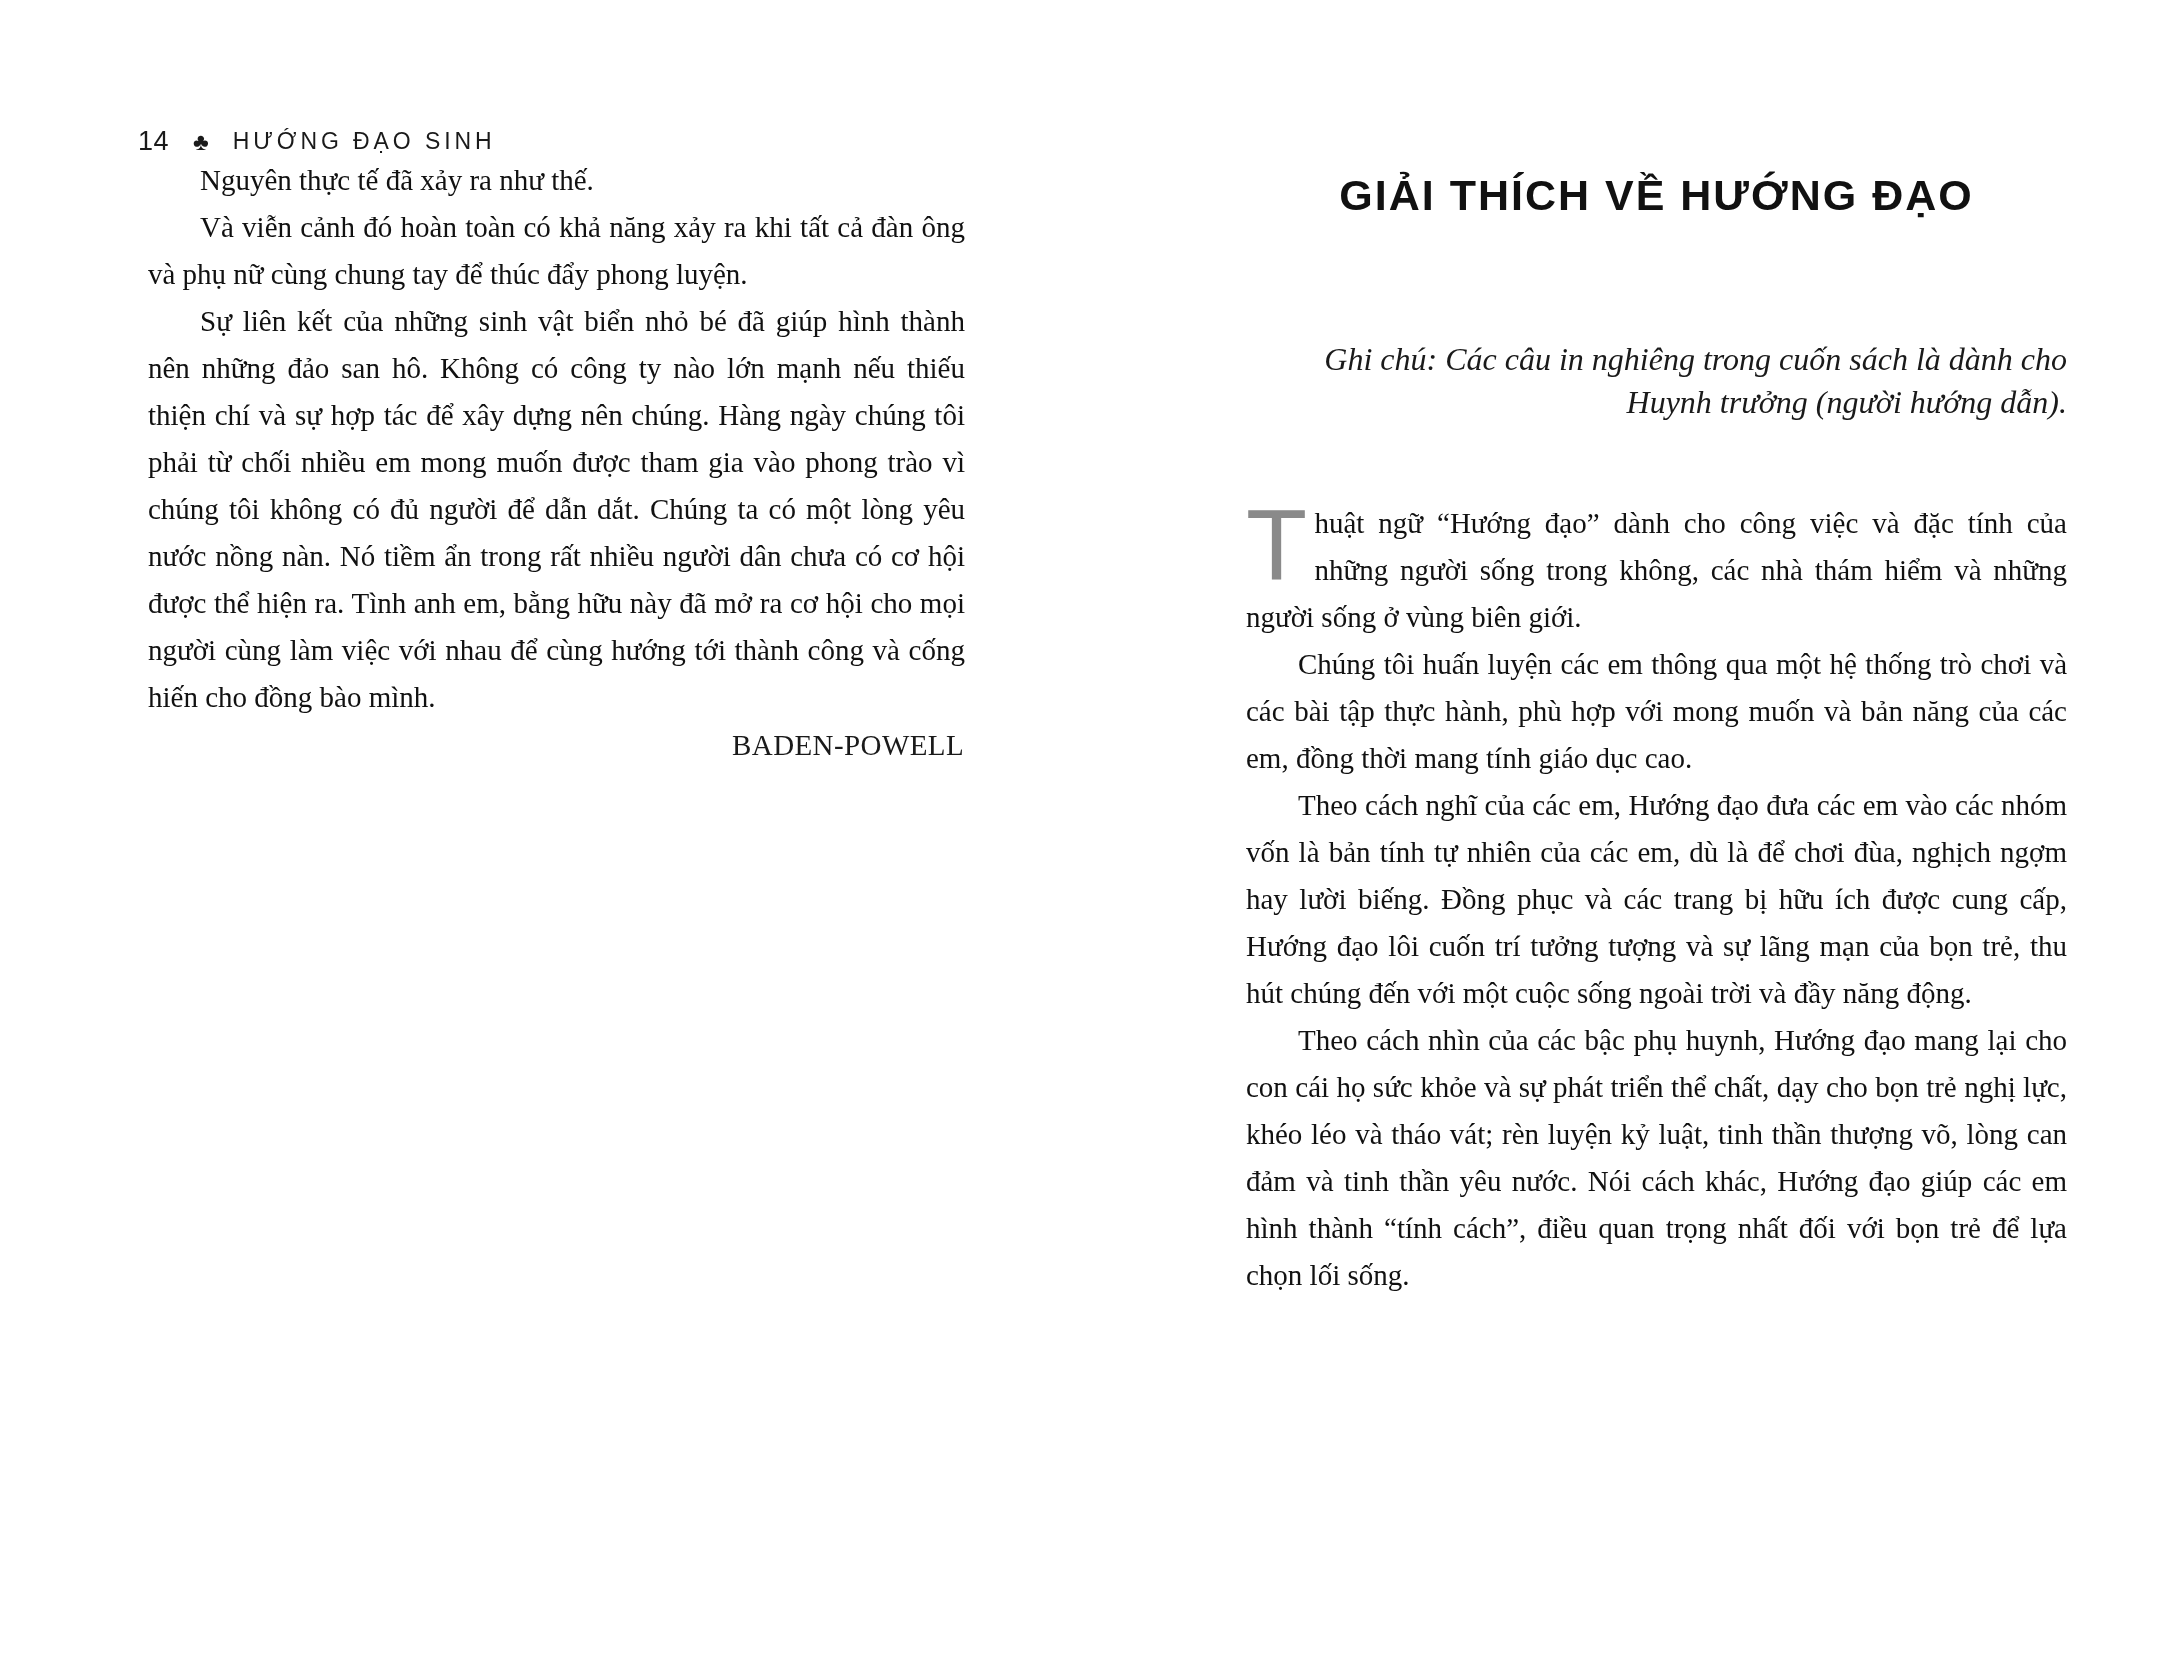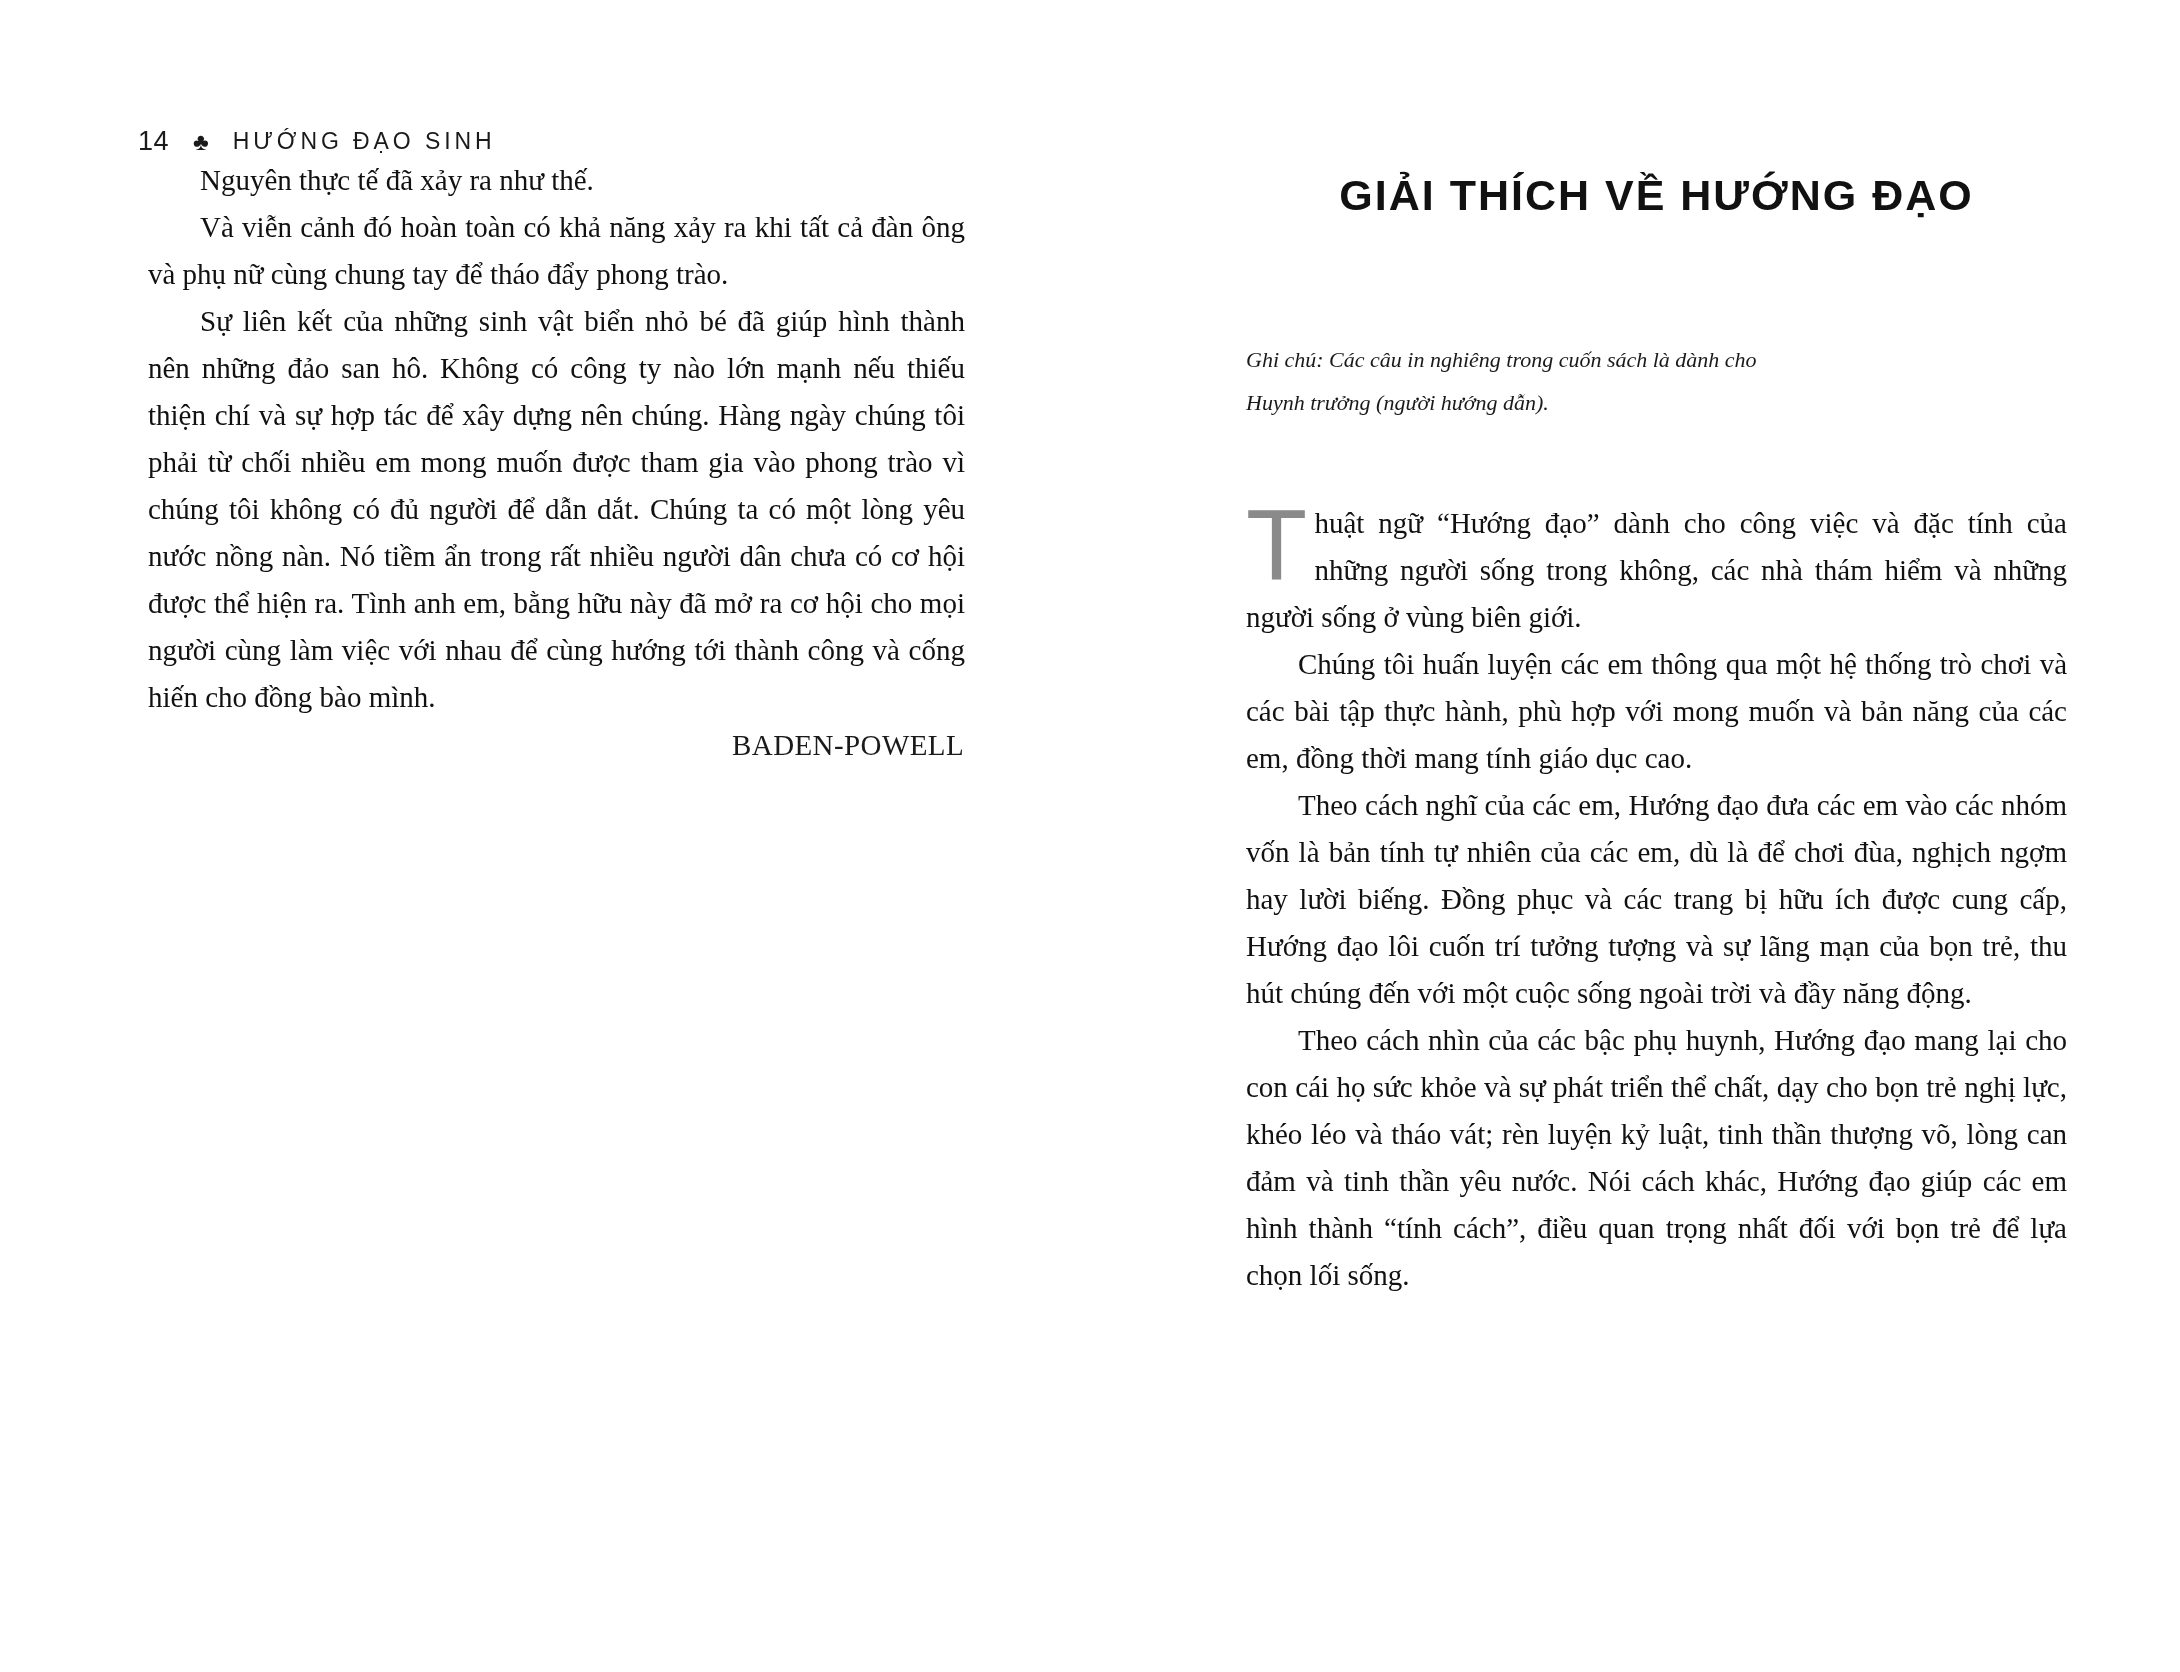--- a/index.html
+++ b/index.html
@@ -88,23 +88,23 @@
     color: #111111;
     margin: 0;
     padding-top: 20px;
     white-space: nowrap;
   }
 
   .note {
     margin: 0;
     padding-top: 118px;
     font-style: italic;
-    font-size: 22px;
+    font-size: 32px;
     line-height: 43px;
-    text-align: left;
+    text-align: right;
     color: #1a1a1a;
   }
 
   
   .dropcap-block {
     margin-top: 76px;
     position: relative;
   }
   .dropcap-block p.body {
     text-indent: 0;
@@ -125,21 +125,21 @@
 <div class="page">
 
   <div class="running-head">
     <span class="folio">14</span>
     <span class="club">♣</span>
     <span class="rh-title">HƯỚNG ĐẠO SINH</span>
   </div>
 
   <div class="col-left">
     <p class="body">Nguyên thực tế đã xảy ra như thế.</p>
-    <p class="body">Và viễn cảnh đó hoàn toàn có khả năng xảy ra khi tất cả đàn ông và phụ nữ cùng chung tay để tháo đẩy phong trào.</p>
+    <p class="body">Và viễn cảnh đó hoàn toàn có khả năng xảy ra khi tất cả đàn ông và phụ nữ cùng chung tay để thúc đẩy phong luyện.</p>
     <p class="body">Sự liên kết của những sinh vật biển nhỏ bé đã giúp hình thành nên những đảo san hô. Không có công ty nào lớn mạnh nếu thiếu thiện chí và sự hợp tác để xây dựng nên chúng. Hàng ngày chúng tôi phải từ chối nhiều em mong muốn được tham gia vào phong trào vì chúng tôi không có đủ người để dẫn dắt. Chúng ta có một lòng yêu nước nồng nàn. Nó tiềm ẩn trong rất nhiều người dân chưa có cơ hội được thể hiện ra. Tình anh em, bằng hữu này đã mở ra cơ hội cho mọi người cùng làm việc với nhau để cùng hướng tới thành công và cống hiến cho đồng bào mình.</p>
     <p class="signature">BADEN-POWELL</p>
   </div>
 
   <div class="col-right">
     <h1 class="chapter-title">GIẢI THÍCH VỀ HƯỚNG ĐẠO</h1>
 
     <p class="note">Ghi chú: Các câu in nghiêng trong cuốn sách là dành cho</p>
     <p class="note" style="padding-top:0;">Huynh trưởng (người hướng dẫn).</p>
 

